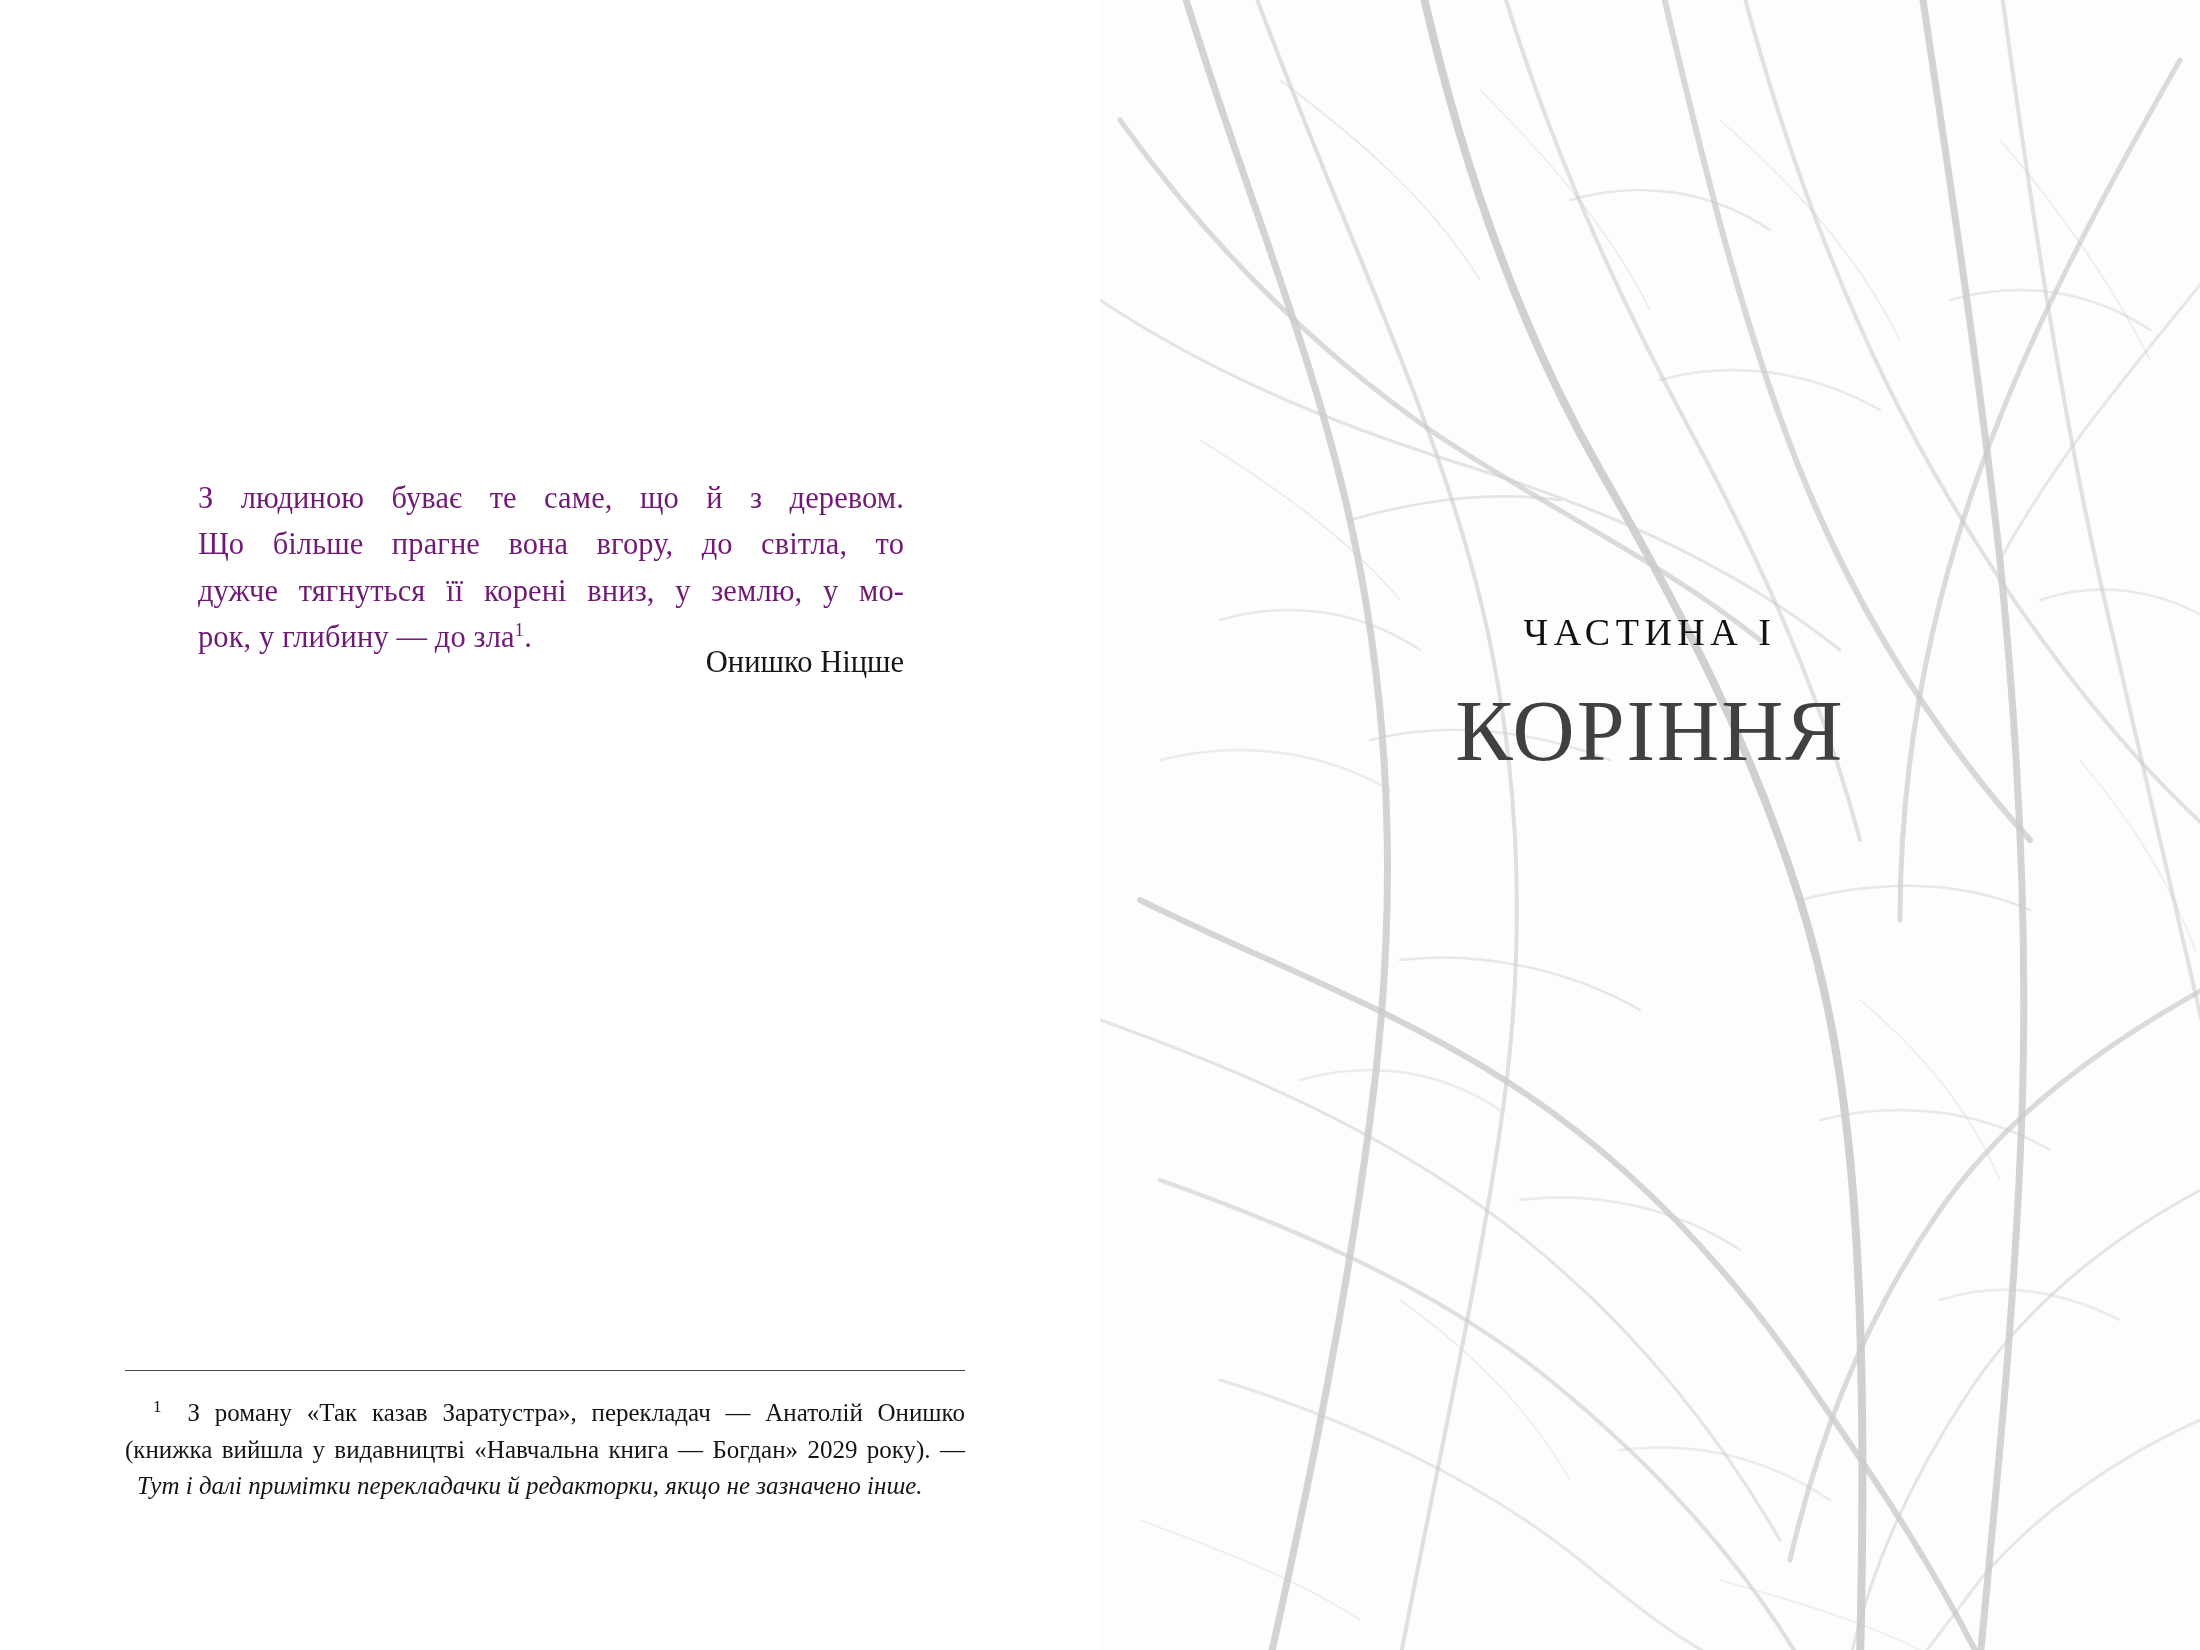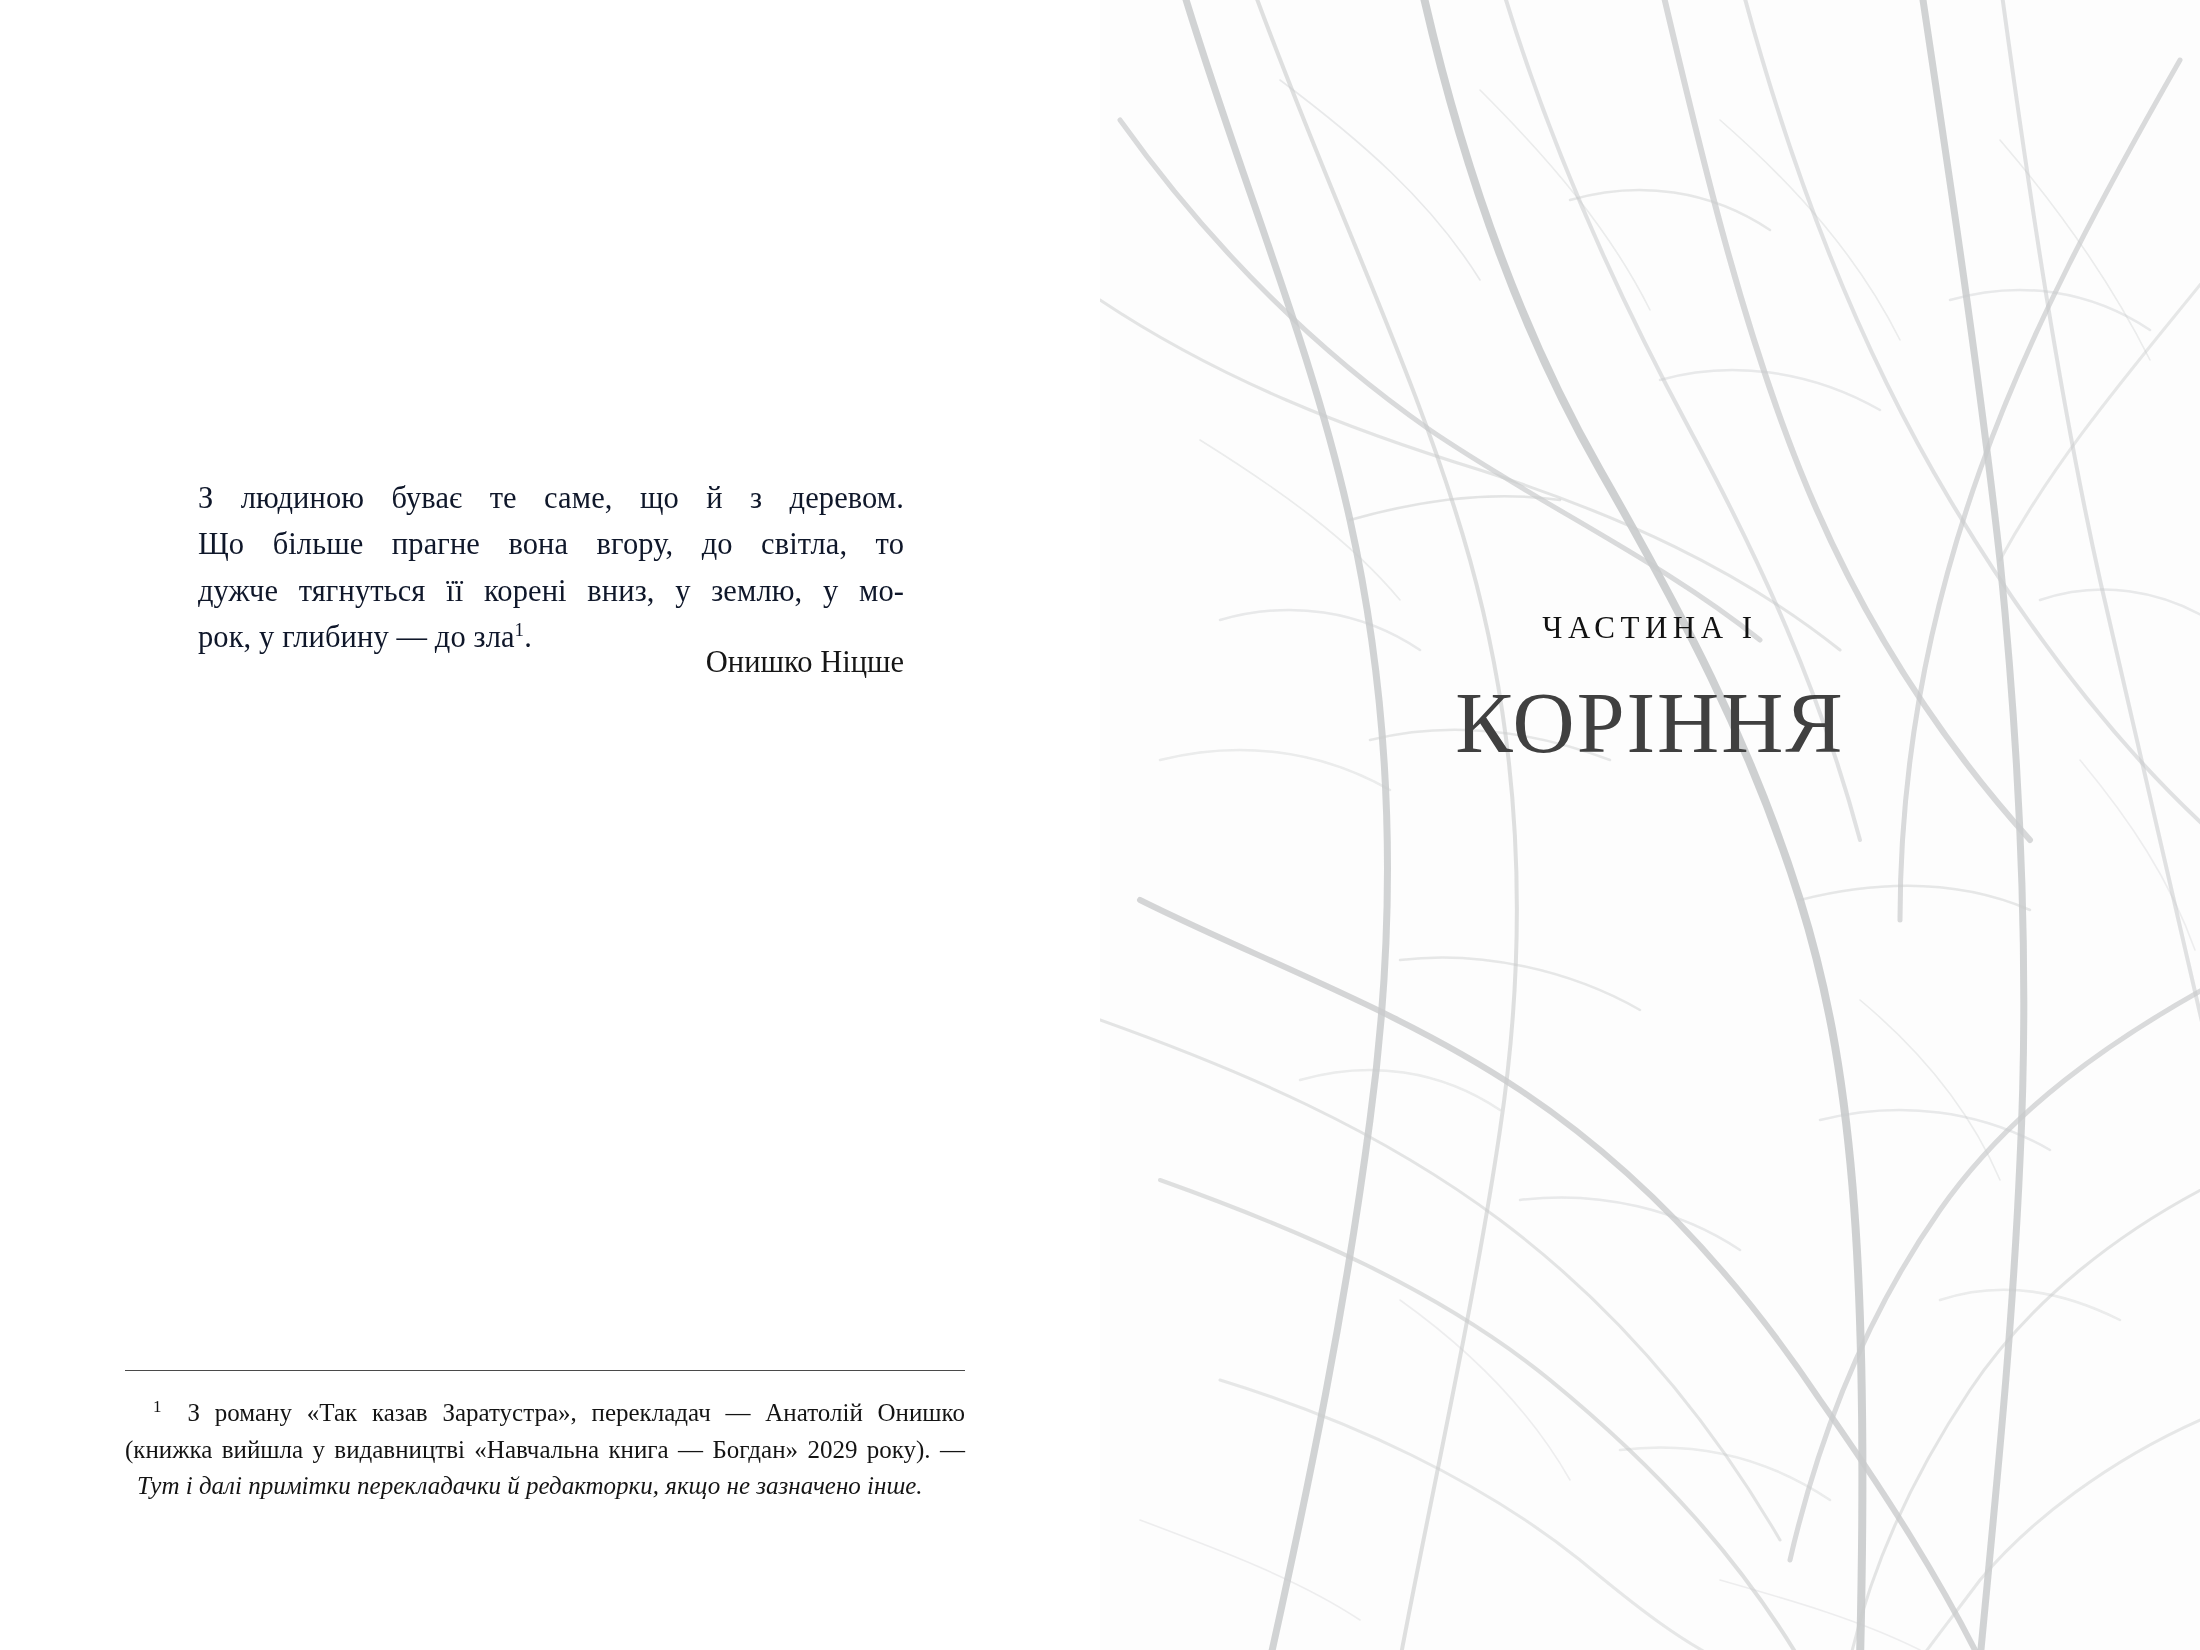--- a/index.html
+++ b/index.html
@@ -33,21 +33,21 @@
 
   .epigraph {
     position: absolute;
     left: 198px;
     top: 475px;
     width: 706px;
     font-size: 30.5px;
     line-height: 1.52;
     text-align: justify;
     text-align-last: justify;
-    color: #0f172a;
+    color: #701a75;
     letter-spacing: 0.1px;
   }
   .epigraph .line {
     display: block;
     white-space: nowrap;
   }
   .epigraph .line.last {
     text-align-last: left;
   }
   .epigraph sup {
@@ -113,21 +113,21 @@
   }
   .part-block {
     position: absolute;
     left: 0;
     top: 610px;
     width: 1100px;
     text-align: center;
     z-index: 5;
   }
   .part-label {
-    font-size: 31px;
+    font-size: 38px;
     letter-spacing: 5.5px;
     color: #121212;
     margin-bottom: 34px;
     font-family: "Liberation Serif", serif;
   }
   .part-title {
     font-size: 86px;
     letter-spacing: 2px;
     color: #404040;
     font-family: "Liberation Serif", serif;

